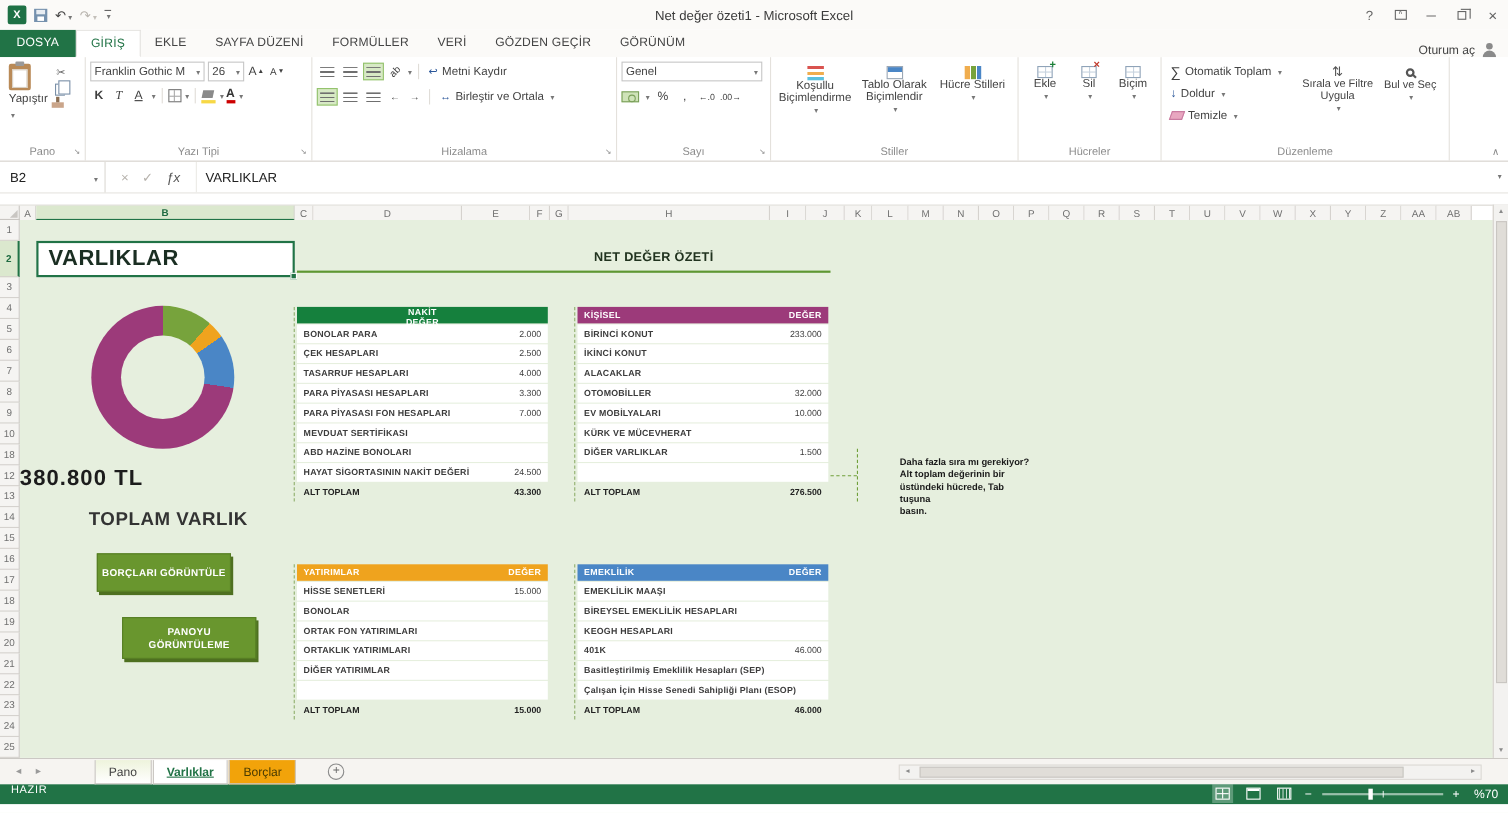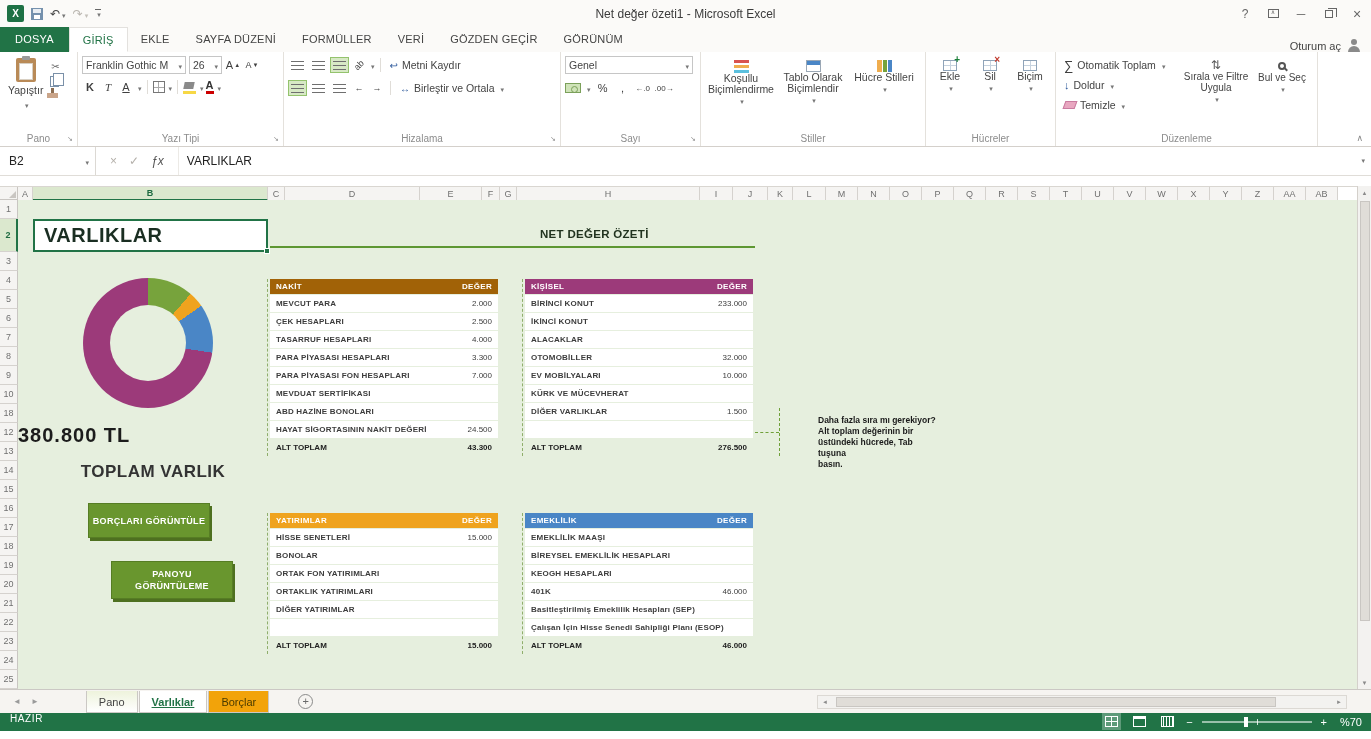--- a/index.html
+++ b/index.html
@@ -35,21 +35,21 @@
   .ic-user { width:14px; height:14px; position:relative; }
   .ic-user::before { content:""; position:absolute; left:4px; top:1px; width:6px; height:6px; border-radius:50%; background:#8a8a8a; }
   .ic-user::after { content:""; position:absolute; left:1px; bottom:0; width:12px; height:6px; border-radius:6px 6px 0 0; background:#8a8a8a; }
 
   
   .ribbon { height:95px; background:#fff; border-bottom:1px solid #d4d0cb; display:flex; font-size:11px; position:relative; }
   .rgroup { position:relative; border-right:1px solid #e4e1dc; padding:4px 4px 16px; }
   .glabel { position:absolute; bottom:2px; left:0; right:0; text-align:center; color:#8c8c8c; font-size:10px; }
   .launcher { position:absolute; right:2px; bottom:2px; width:10px; height:10px; color:#8a8a8a; font-size:7px; text-align:center; line-height:10px; }
   .launcher::after { content:"↘"; }
-  .bigbtn { display:flex; flex-direction:column; align-items:center; gap:2px; padding:2px 4px; }
+  .bigbtn { display:flex; flex-direction:column; gap:2px; padding:2px 4px; }
   .blbl { font-size:10.5px; color:#444; }
   .smic { width:16px; height:14px; display:flex; align-items:center; justify-content:center; font-size:10px; color:#666; }
   .ic-clip { width:20px; height:24px; background:#b98a57; border-radius:2px; position:relative; }
   .ic-clip::before { content:""; position:absolute; left:3px; top:5px; right:3px; bottom:2px; background:#fff; border:1px solid #d8cfc2; }
   .ic-clip::after { content:""; position:absolute; top:-2px; left:6px; width:8px; height:4px; background:#9a9a9a; border-radius:1px; }
   .ic-copy { width:9px; height:11px; border:1px solid #7a90a8; background:#fff; position:relative; margin-left:3px; }
   .ic-copy::after { content:""; position:absolute; left:2px; top:-4px; width:9px; height:11px; border:1px solid #7a90a8; background:#fff; }
   .ic-painter { width:11px; height:5px; background:#caa58a; position:relative; margin-top:3px; }
   .ic-painter::after { content:""; position:absolute; left:4px; top:-5px; width:3px; height:5px; background:#8a6d52; }
   .combo { height:18px; border:1px solid #c6c6c6; background:#fff; display:flex; align-items:center; justify-content:space-between; padding:0 3px; font-size:10.5px; white-space:nowrap; overflow:hidden; }
@@ -500,28 +500,28 @@
     <div class="totallbl">TOPLAM VARLIK</div>
 
     <div class="gbtn b1">
       <span>BORÇLARI GÖRÜNTÜLE</span>
     </div>
     <div class="gbtn b2">
       <span>PANOYU GÖRÜNTÜLEME</span>
     </div>
 
     <div class="tbl" style="left:249px;top:79px">
-      <div class="tbl-head" style="background: #a16207;">
+      <div class="tbl-head" style="background: #15803d; flex-direction: column;">
         <span>NAKİT</span>
         <span>DEĞER</span>
       </div>
       <div>
 
           <div class="trow">
-            <span class="lbl">MEVCUT PARA</span>
+            <span class="lbl">BONOLAR PARA</span>
             <span class="val">2.000</span>
           </div>
 
           <div class="trow">
             <span class="lbl">ÇEK HESAPLARI</span>
             <span class="val">2.500</span>
           </div>
 
           <div class="trow">
             <span class="lbl">TASARRUF HESAPLARI</span>

